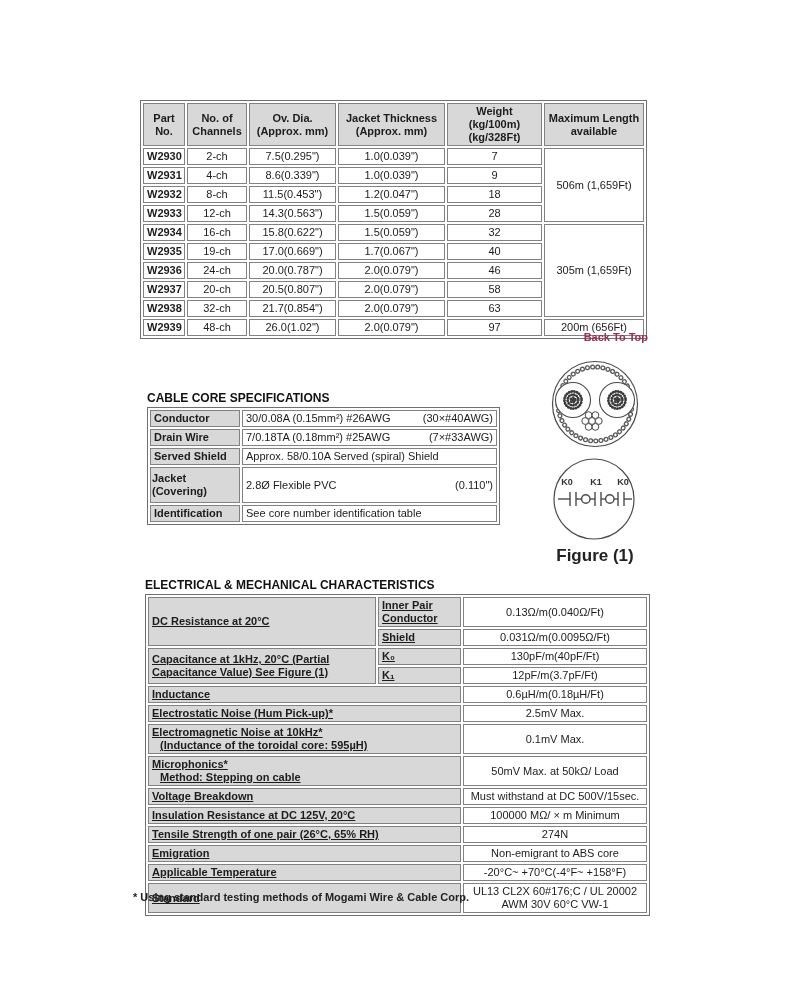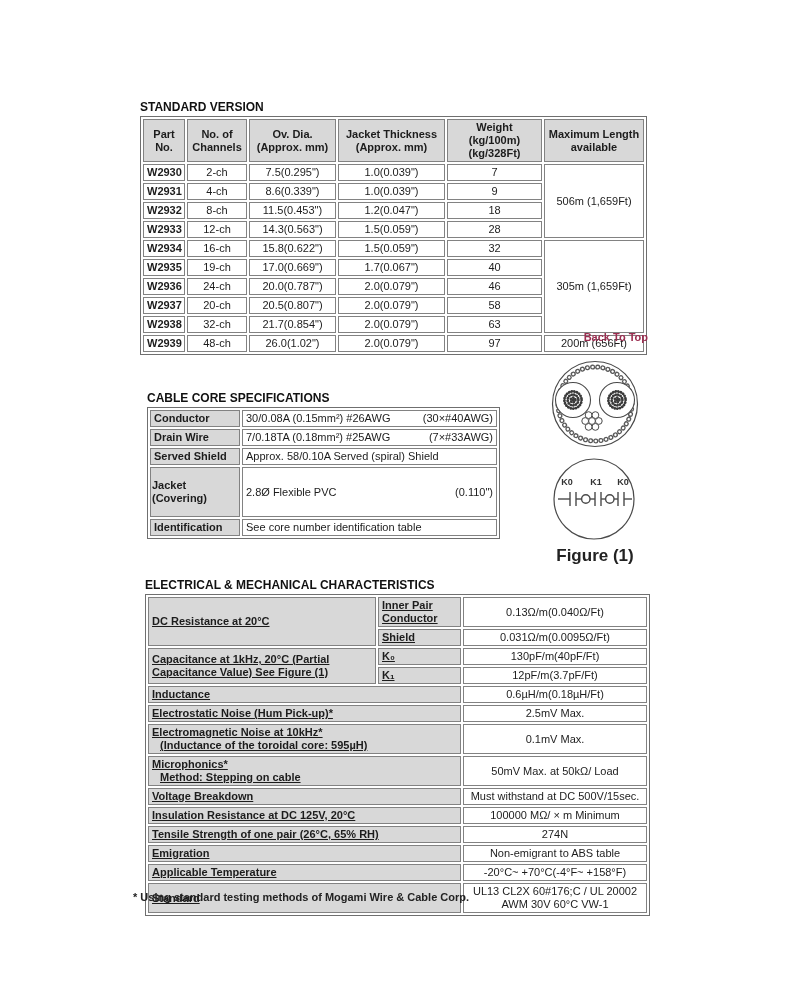--- a/index.html
+++ b/index.html
@@ -41,21 +41,20 @@
   .figcaption { text-align:center; font-size:17px; font-weight:bold; margin-top:0; color:#222; }
   .footnote { position:absolute; left:133px; top:891px; font-size:11px; font-weight:bold; color:#222; }
   svg text { font-family:"Liberation Sans", sans-serif; font-size:9px; font-weight:bold; fill:#333; }
 </style>
 </head>
 <body>
 
 <div class="page">
 
   <div class="section" style="left:140px; top:100px;">
-    <div class="sec-title">STANDARD VERSION</div>
     <table class="std-table">
       <colgroup>
         <col style="width:42px">
           <col style="width:60px">
           <col style="width:87px">
         <col style="width:107px">
           <col style="width:95px">
           <col style="width:100px">
       </colgroup>
       <thead>
@@ -183,21 +182,21 @@
         <tr>
           <td class="lbl">Served Shield</td>
           <td class="val">
               <div class="valwrap">
                 <span>Approx. 58/0.10A Served (spiral) Shield</span>
                 <span></span>
               </div>
             </td>
         </tr>
         <tr>
-          <td class="lbl" style="padding:11px 1px;">Jacket (Covering)</td>
+          <td class="lbl" style="padding:4px 1px;">Jacket (Covering)</td>
           <td class="val">
               <div class="valwrap">
                 <span>2.8Ø Flexible PVC</span>
                 <span>(0.110")</span>
               </div>
             </td>
         </tr>
         <tr>
           <td class="lbl">Identification</td>
           <td class="val">
@@ -339,21 +338,21 @@
         <tr>
           <td class="lbl" colspan="2">
               <div>Tensile Strength of one pair (26°C, 65% RH)</div>
             </td>
           <td class="val">274N</td>
         </tr>
         <tr>
           <td class="lbl" colspan="2">
               <div>Emigration</div>
             </td>
-          <td class="val">Non-emigrant to ABS table</td>
+          <td class="val">Non-emigrant to ABS core</td>
         </tr>
         <tr>
           <td class="lbl" colspan="2">
               <div>Applicable Temperature</div>
             </td>
           <td class="val">-20°C~ +70°C(-4°F~ +158°F)</td>
         </tr>
         <tr>
           <td class="lbl" colspan="2">
               <div>Standard</div>

